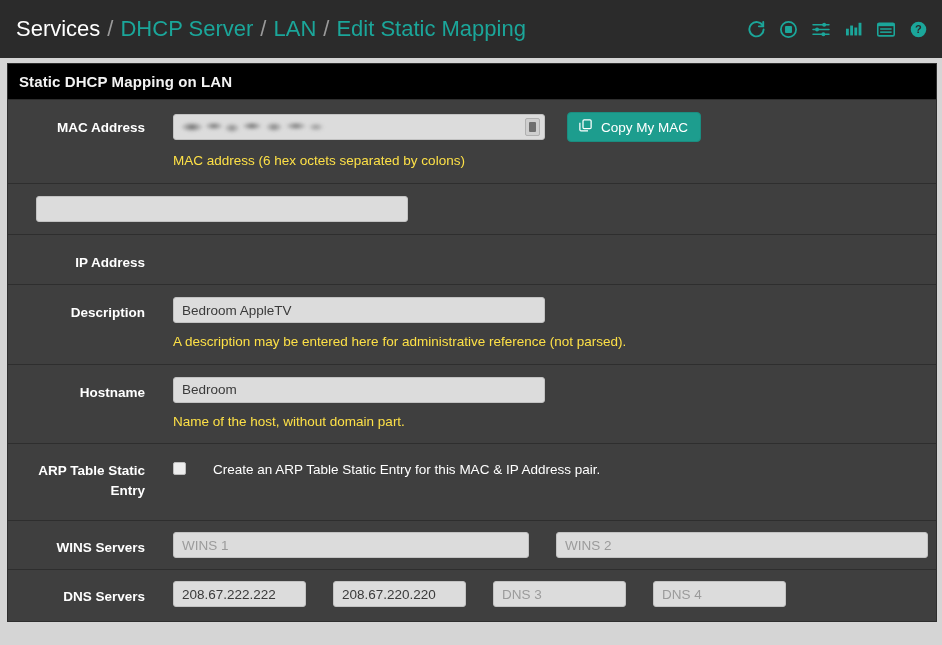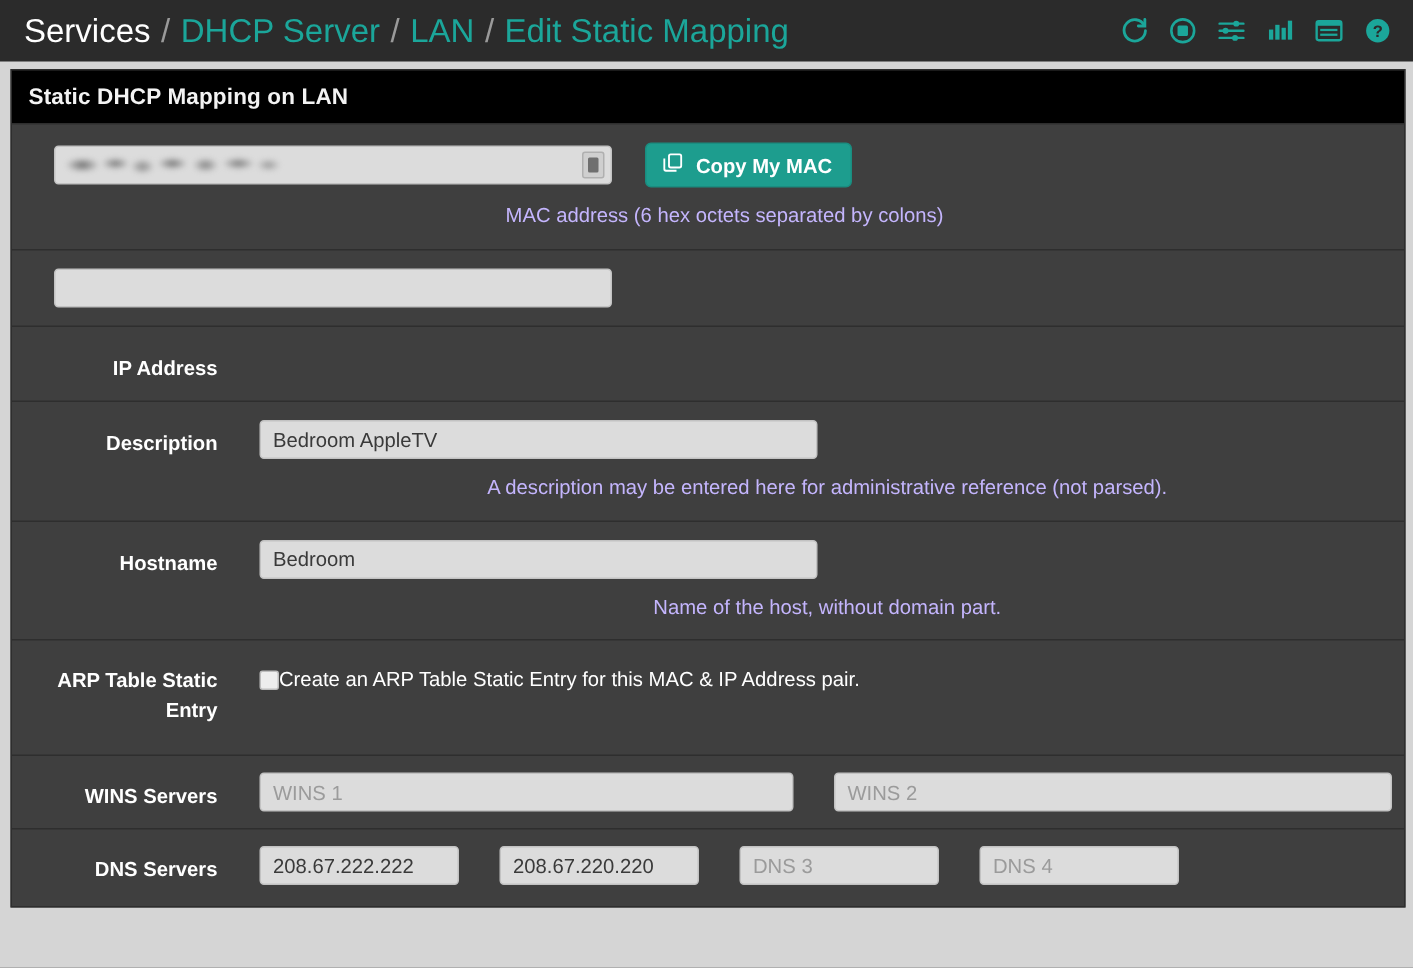--- a/index.html
+++ b/index.html
@@ -5,21 +5,21 @@
   * { box-sizing: border-box; margin: 0; padding: 0; }
   html, body {
     width: 942px; height: 645px;
     background: #d5d5d5;
     font-family: "Liberation Sans", sans-serif;
     overflow: hidden;
   }
 
   
   .topbar {
-    height: 41px;
+    height: 58px;
     background: #2b2b2b;
     display: flex;
     align-items: center;
     padding: 0 14px 0 16px;
   }
   .crumbs {
     display: flex;
     align-items: baseline;
     font-size: 22px;
     white-space: nowrap;
@@ -66,25 +66,24 @@
     text-align: right;
     color: #ffffff;
     font-size: 13.5px;
     font-weight: bold;
     line-height: 1.45;
     padding-top: 6px;
   }
   .fields { flex: 1; padding-left: 28px; padding-right: 6px; }
 
   .help {
-    color: #c4b5fd;
+    color: #fde047;
     font-size: 13.5px;
     line-height: 1.45;
     margin-top: 9px;
-    text-align: center;
   }
   .help.tight { margin-top: 8px; }
 
   
   .inp {
     height: 26px;
     background: #dcdcdc;
     border: 1px solid #c2c2c2;
     border-radius: 3px;
     color: #3a3a3a;
@@ -136,24 +135,23 @@
     border-radius: 4px;
     color: #ffffff;
     font-size: 13.5px;
     height: 30px;
     padding: 0 12px 0 10px;
     display: inline-flex;
     align-items: center;
     gap: 8px;
     cursor: pointer;
     font-family: "Liberation Sans", sans-serif;
-    font-weight: bold;
-  }
-
-  .cb-line { display: flex; align-items: flex-end; gap: 0; padding-top: 4px; }
+  }
+
+  .cb-line { display: flex; align-items: flex-start; gap: 27px; padding-top: 4px; }
   .cbox {
     width: 13px; height: 13px;
     background: #ededed;
     border: 1px solid #bdbdbd;
     border-radius: 2px;
     flex: 0 0 13px;
   }
   .cb-text { color: #ffffff; font-size: 13.5px; }
 
   .inline { display: flex; align-items: center; }
@@ -220,20 +218,21 @@
       </svg>
     </span>
   </div>
 </div>
 
 <div class="panel">
 
   <div class="panel-head">Static DHCP Mapping on LAN</div>
 
   <div class="row">
+    <div class="lbl">MAC Address</div>
     <div class="fields">
       <div class="mac-wrap">
         <div class="mac-field">
           <div class="inp w-main"></div>
           <div class="mac-blur"></div>
           <div class="autofill-ico">
               <i></i>
             </div>
         </div>
         <button class="btn-copy">

